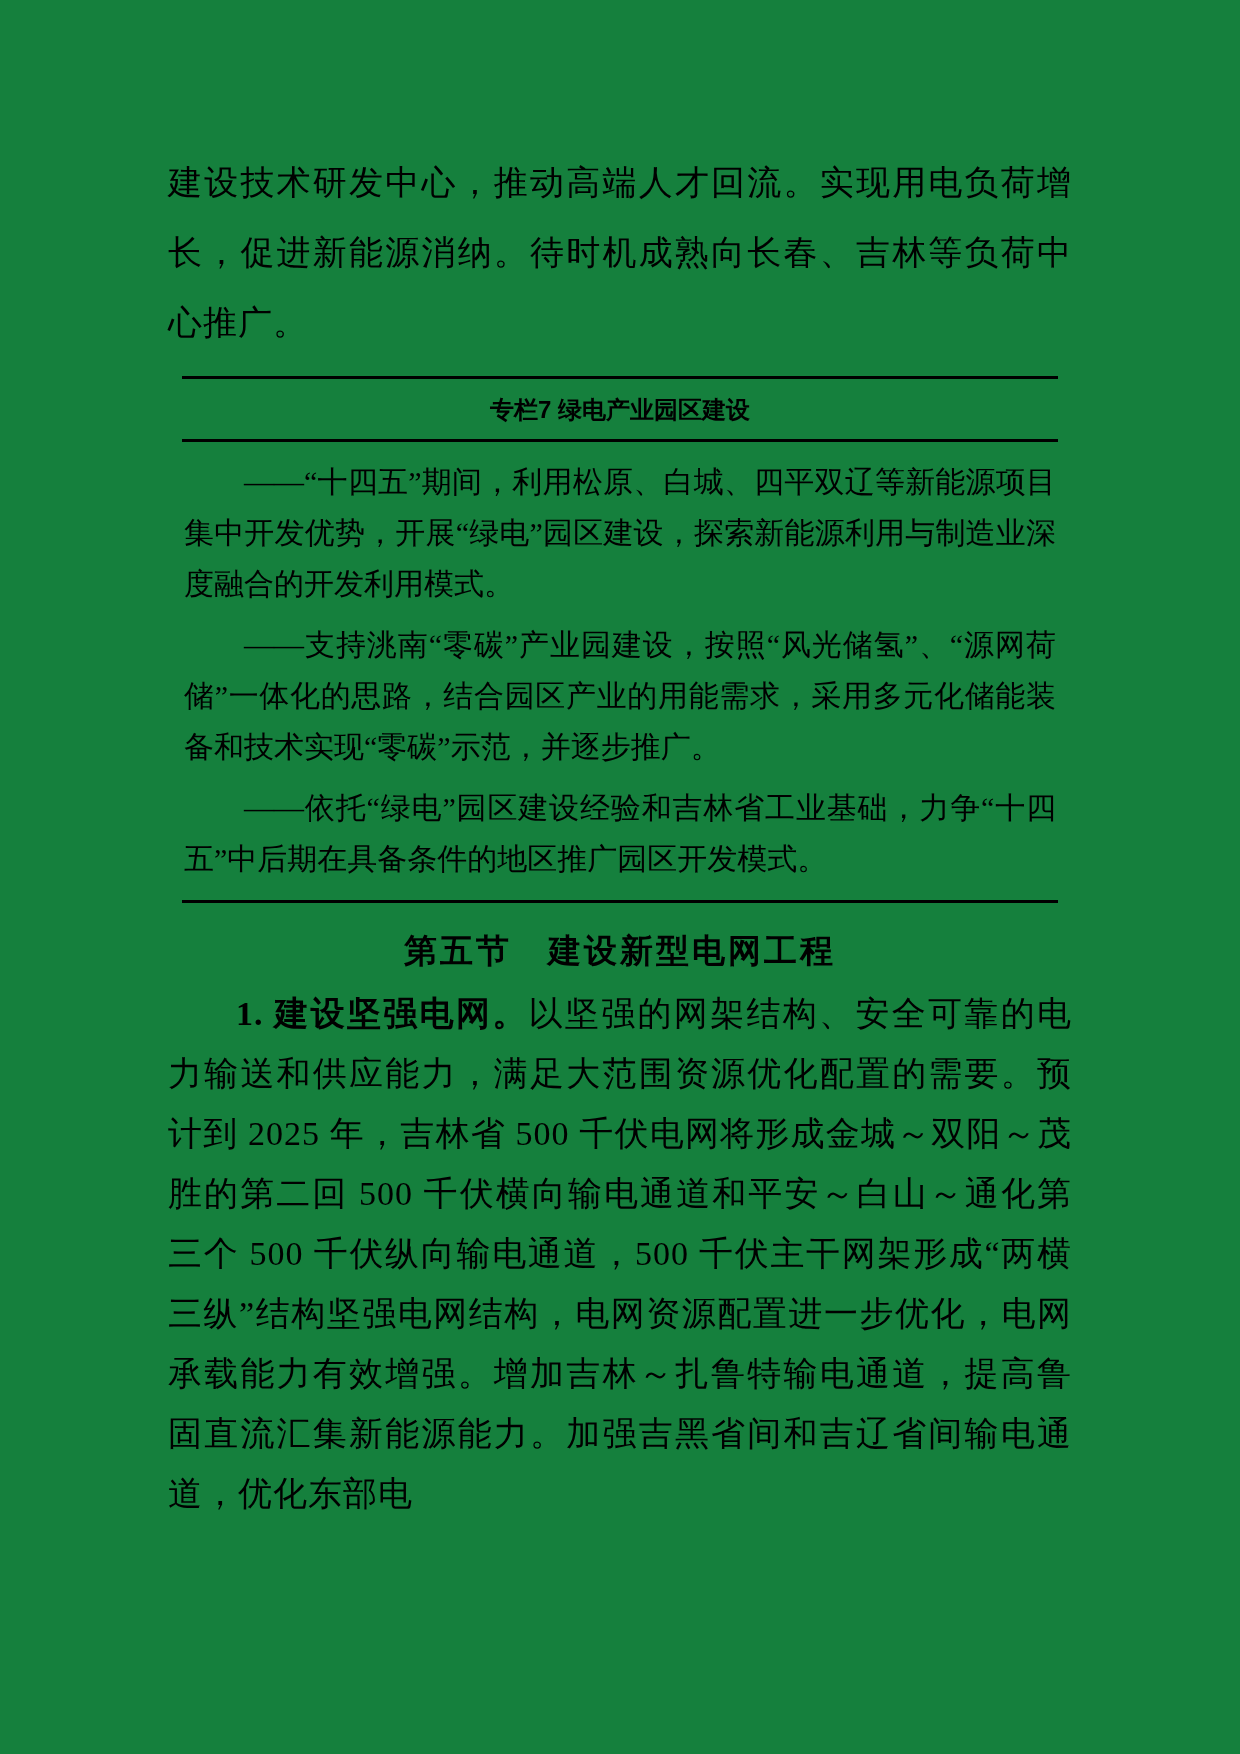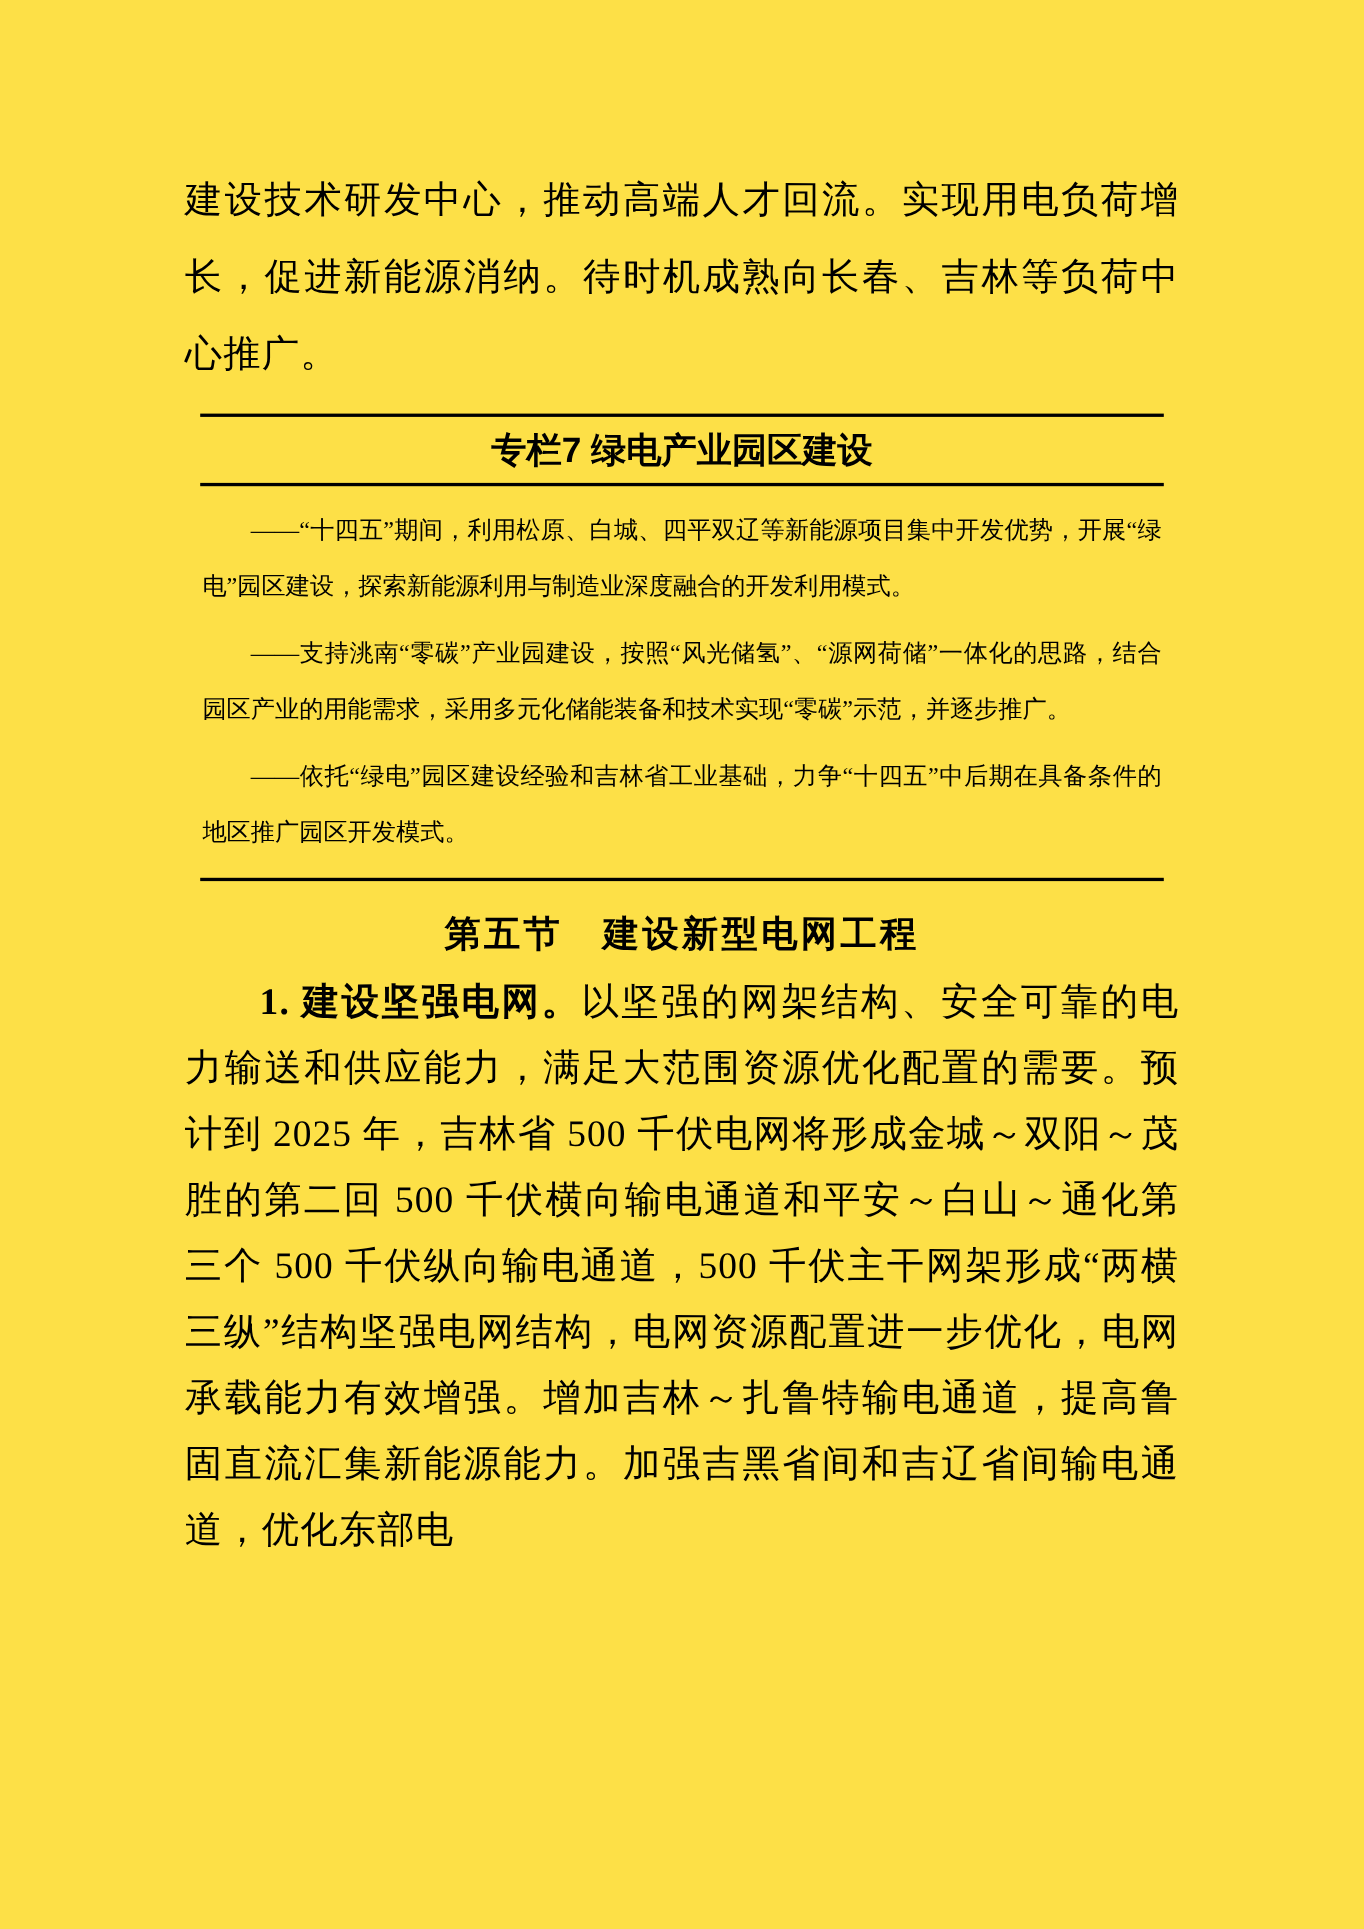--- a/index.html
+++ b/index.html
@@ -5,21 +5,21 @@
   html, body {
     margin: 0;
     padding: 0;
     background: #9e9e9e;
   }
   .page {
     position: relative;
     width: 1240px;
     height: 1754px;
     margin: 0 auto;
-    background: #fde047;
+    background: #15803d;
     color: #000000;
     box-sizing: border-box;
     padding: 148px 168px 0 168px;
     font-family: "Liberation Serif", "DejaVu Serif", serif;
     overflow: hidden;
   }
   .intro-para {
     margin: 0;
     font-size: 34px;
     line-height: 70px;
@@ -32,31 +32,31 @@
     margin: 18px 14px 0 14px;
   }
   .callout-rule {
     border: none;
     border-top: 3px solid #000000;
     margin: 0;
   }
   .callout-title {
     font-family: "Liberation Sans", "DejaVu Sans", sans-serif;
     font-weight: bold;
-    font-size: 32px;
+    font-size: 24px;
     line-height: 27px;
     text-align: center;
     padding: 17px 0 16px 0;
   }
   .callout-body {
     padding: 4px 2px 16px 2px;
   }
   .callout-item {
     margin: 10px 0 0 0;
-    font-size: 22px;
+    font-size: 30px;
     line-height: 51px;
     text-indent: 2em;
     text-align: justify;
     text-justify: inter-ideograph;
   }
   
   .section-heading {
     margin: 26px 0 10px 0;
     font-size: 33px;
     font-weight: bold;

